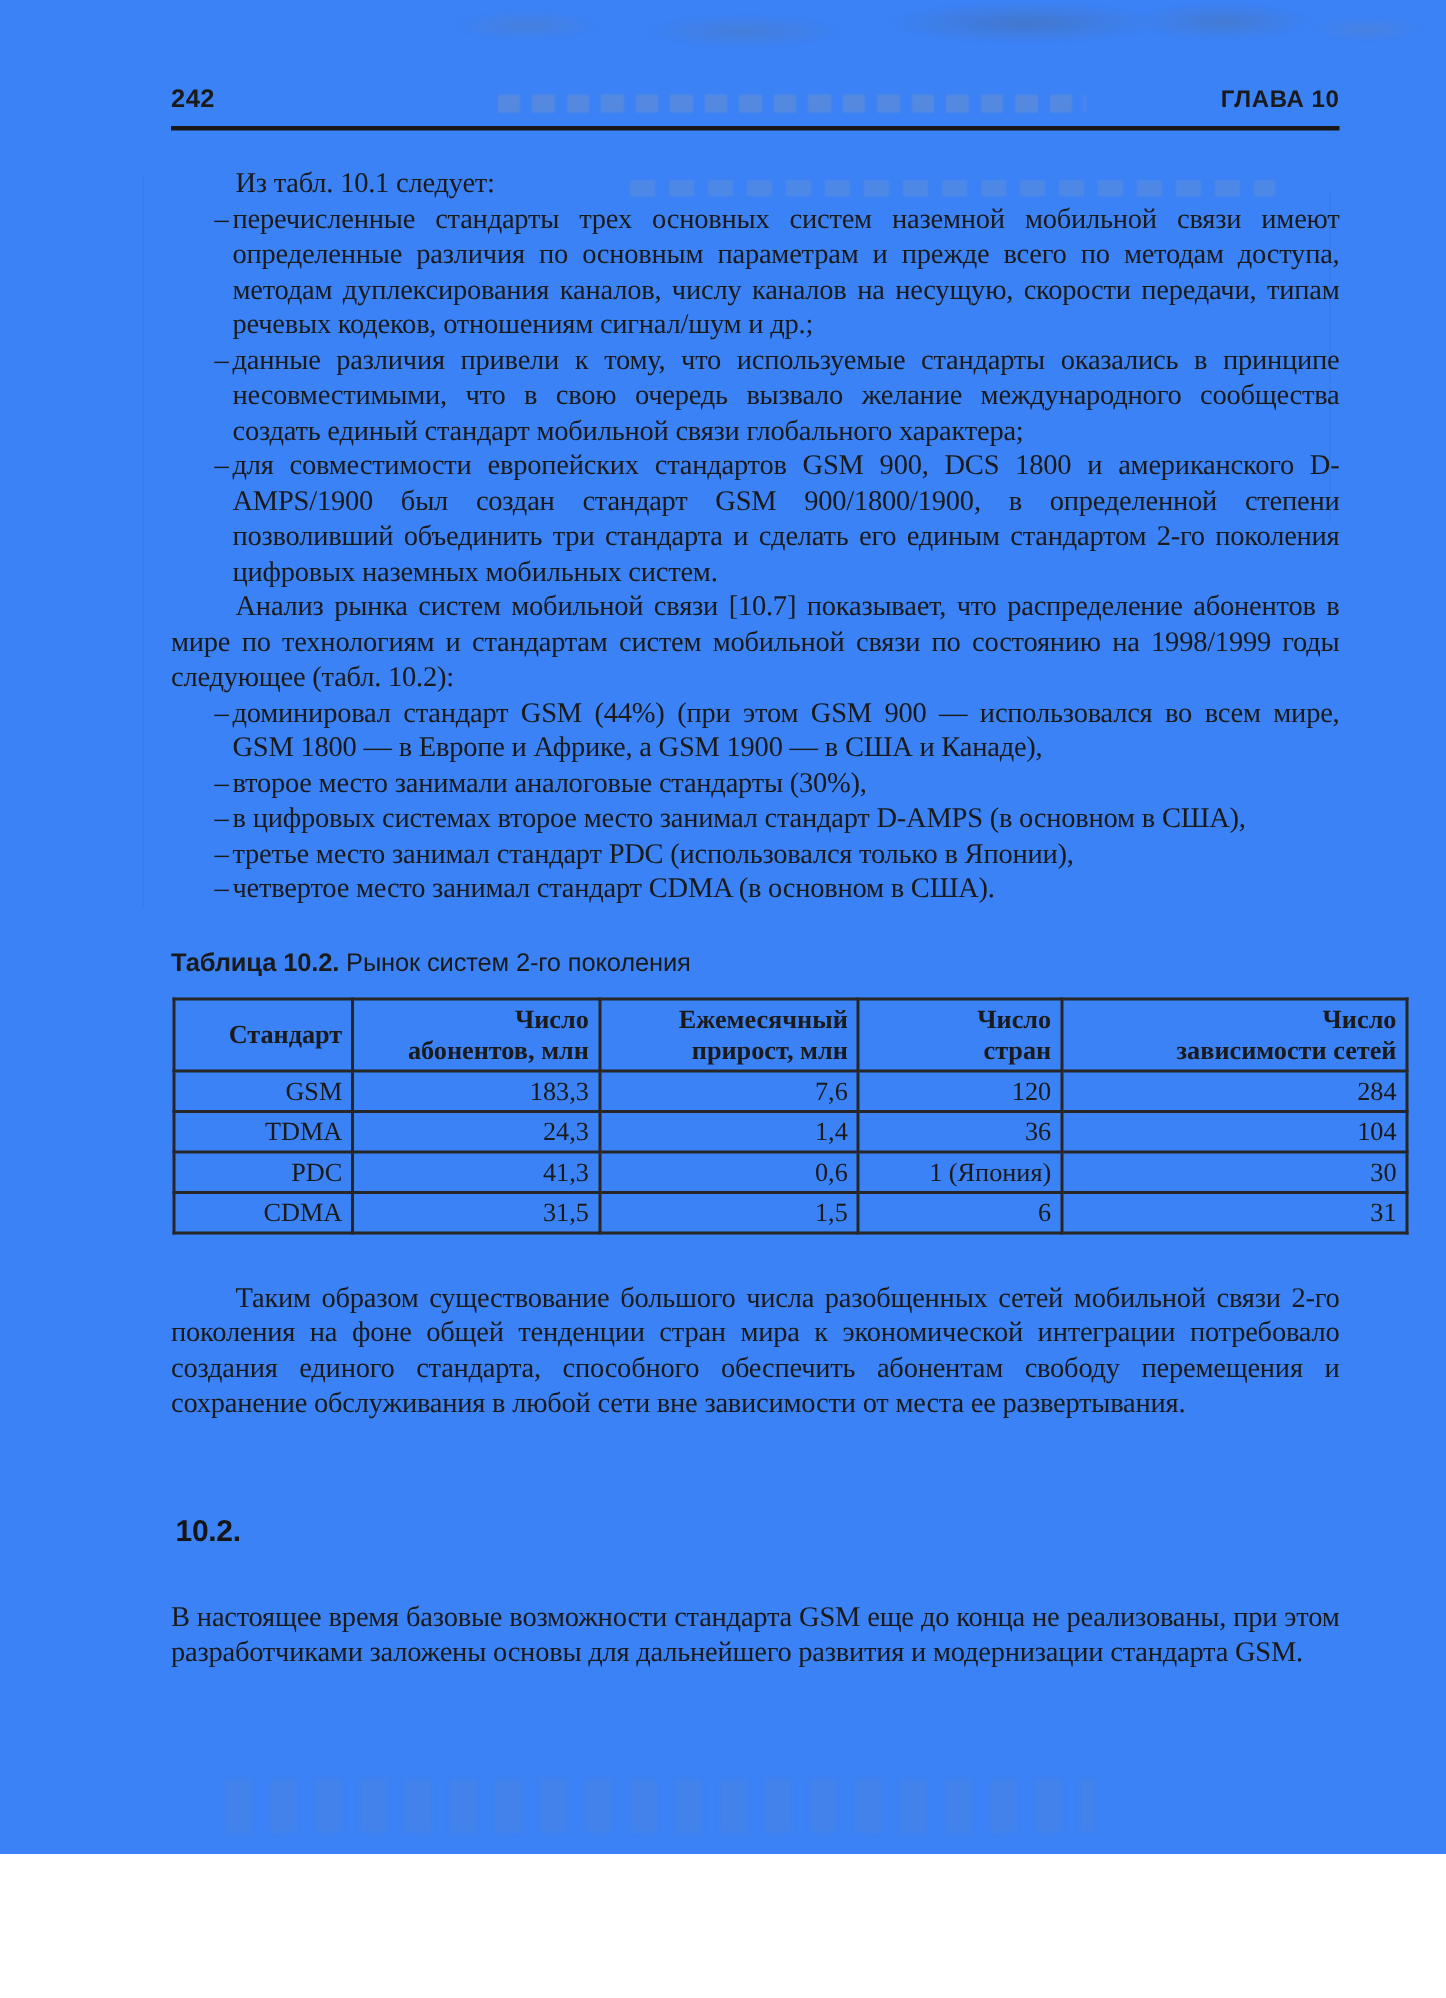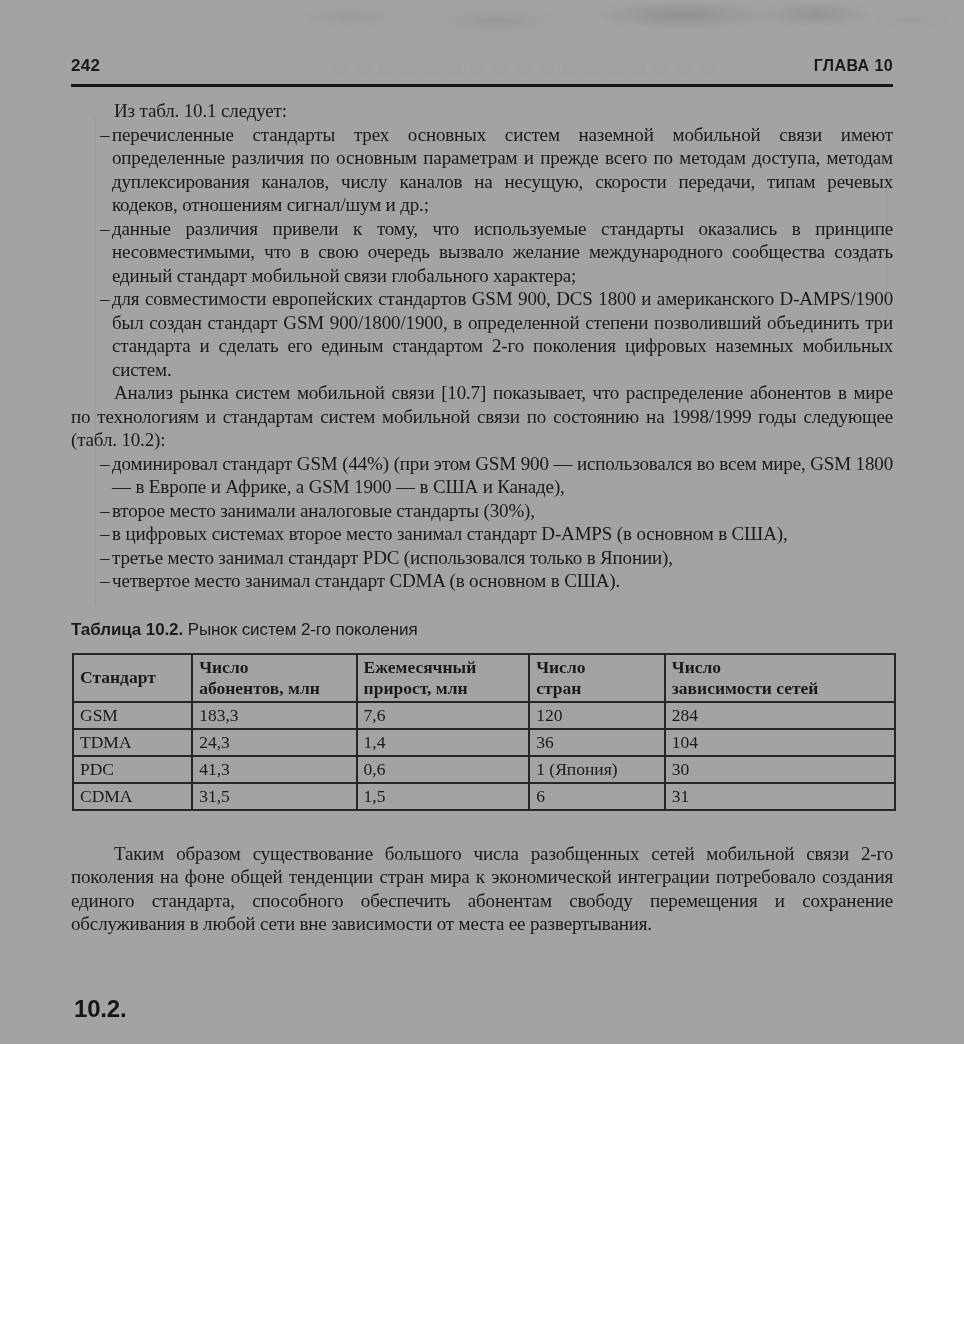--- a/index.html
+++ b/index.html
@@ -1,23 +1,24 @@
 <!DOCTYPE html>
 <html lang="ru"><head>
 <meta charset="utf-8">
 <style>
   * { margin:0; padding:0; box-sizing:border-box; }
   html,body { background:#ffffff; }
   .page {
     position:relative;
-    width:964px; height:1044px;
-    background:#a3a3a3;
+    width:964px; height:1236px;
+    background:#3b82f6;
     overflow:hidden;
     color:#1a1a1a;
     font-family:"Liberation Serif","DejaVu Serif",serif;
+    padding-left:43px;
   }
   
   .art { position:absolute; pointer-events:none; }
   .art-top {
     left:268px; top:0; width:692px; height:38px;
     background:
       radial-gradient(ellipse 70px 14px at 12% 45%, rgba(120,120,120,.20), transparent 70%),
       radial-gradient(ellipse 95px 16px at 33% 55%, rgba(110,110,110,.20), transparent 70%),
       radial-gradient(ellipse 130px 20px at 60% 40%, rgba(90,90,90,.26), transparent 70%),
       radial-gradient(ellipse 85px 18px at 79% 38%, rgba(100,100,100,.24), transparent 70%),
@@ -46,51 +47,51 @@
     display:flex; justify-content:space-between; align-items:baseline;
     padding:56px 71px 0 71px;
     font-family:"Liberation Sans","DejaVu Sans",sans-serif;
     font-weight:bold;
   }
   .page-num  { font-size:17px; letter-spacing:.3px; }
   .chap-head { font-size:16px; letter-spacing:.4px; }
   .head-rule { margin:8px 71px 0 71px; border-top:3.5px solid #171717; }
   
   .content {
-    margin:12px 71px 0 71px;
+    margin:24px 71px 0 71px;
     font-size:19px; line-height:23.5px; letter-spacing:-.15px;
     text-align:justify;
   }
   .pind { text-indent:43px; }
   .li { position:relative; padding-left:41px; }
   .li .dash { position:absolute; left:29px; }
   
   .tbl-caption {
     margin:27px 71px 0 71px;
     font-family:"Liberation Sans","DejaVu Sans",sans-serif;
     font-size:17px; letter-spacing:-.1px;
   }
   .tbl-caption .cap-label { font-weight:bold;text-align:center; }
   .market-table {
     margin:13px 0 0 72px;
     width:824px;
     border-collapse:collapse;
     font-size:17.5px; line-height:21px;
-    text-align:left;
+    text-align:right;
   }
   .market-table th, .market-table td { border:2px solid #262626; padding:2px 6px; }
   .market-table th { font-weight:bold; height:42px; }
   .market-table th span { display:block; }
   .market-table td { height:26px; }
   
   .section-heading {
     display:flex;
     margin:56px 71px 0 74px;
     font-family:"Liberation Sans","DejaVu Sans",sans-serif;
-    font-weight:bold; font-size:24px; line-height:34px; letter-spacing:-.2px;
+    font-weight:bold; font-size:20px; line-height:34px; letter-spacing:-.2px;
     color:#151515;
   }
   .sec-num { width:73px; flex:none; }
   .sec-par { margin-top:29px; }
 </style>
 </head>
 <body>
 
 <div class="page">
 

